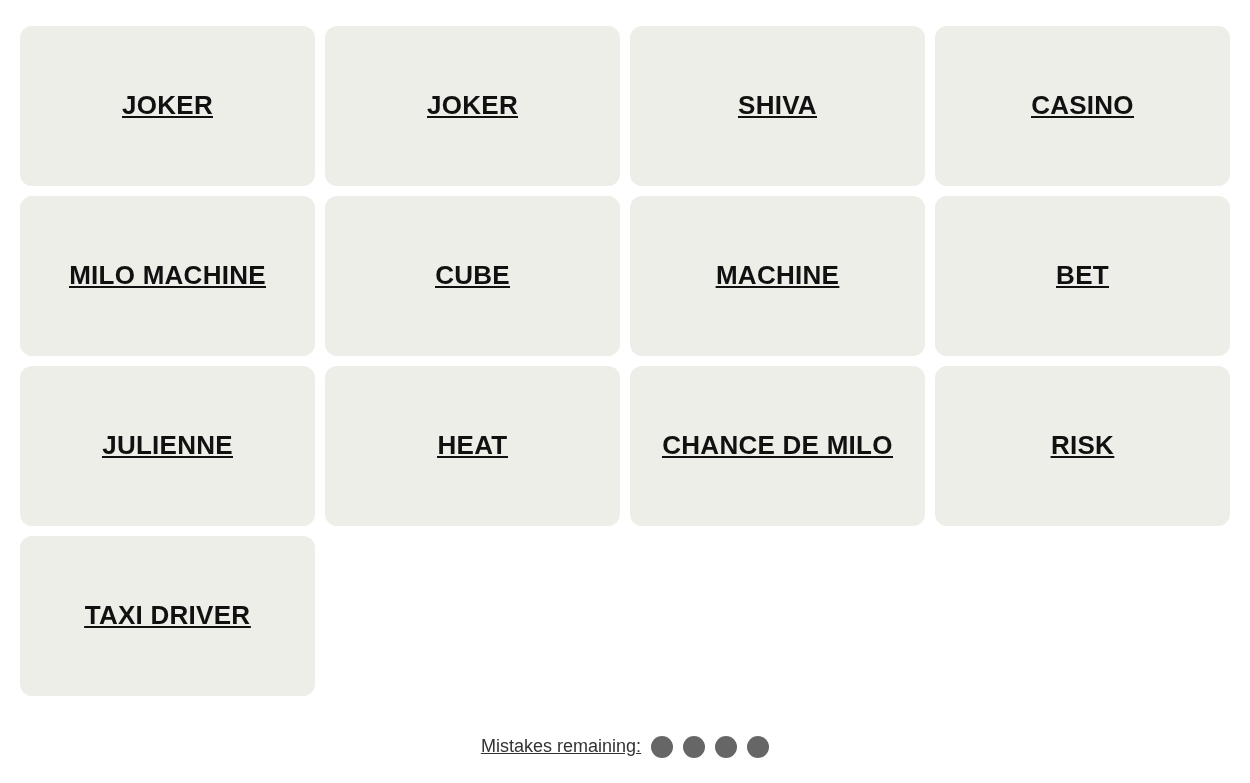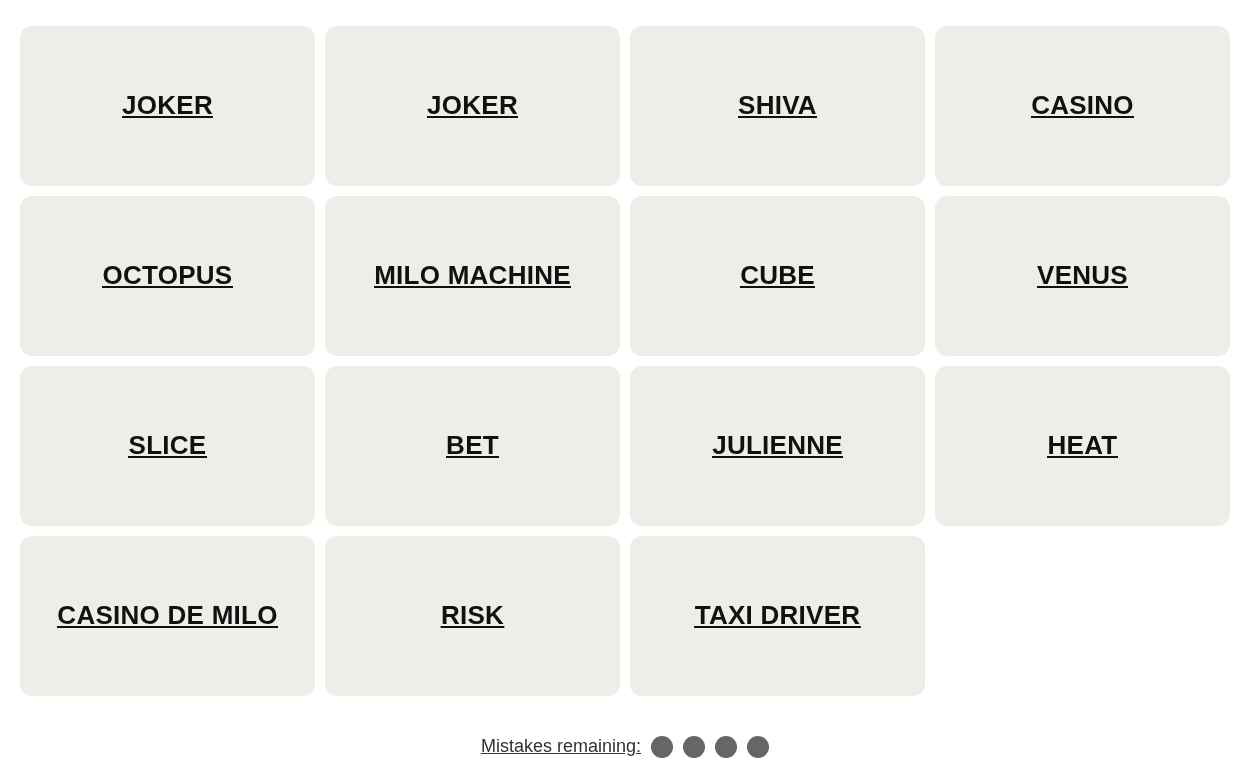--- a/index.html
+++ b/index.html
@@ -83,45 +83,39 @@
     <div class="card">
       <span class="card-label">JOKER</span>
     </div>
     <div class="card">
       <span class="card-label">SHIVA</span>
     </div>
     <div class="card">
       <span class="card-label">CASINO</span>
     </div>
     <div class="card">
-      <span class="card-label">OCTOPUS</span>
-    </div>
-    <div class="card">
       <span class="card-label">MILO MACHINE</span>
     </div>
     <div class="card">
       <span class="card-label">CUBE</span>
     </div>
     <div class="card">
-      <span class="card-label">VENUS</span>
-    </div>
-    <div class="card">
-      <span class="card-label">SLICE</span>
+      <span class="card-label">MACHINE</span>
     </div>
     <div class="card">
       <span class="card-label">BET</span>
     </div>
     <div class="card">
       <span class="card-label">JULIENNE</span>
     </div>
     <div class="card">
       <span class="card-label">HEAT</span>
     </div>
     <div class="card">
-      <span class="card-label">CASINO DE MILO</span>
+      <span class="card-label">CHANCE DE MILO</span>
     </div>
     <div class="card">
       <span class="card-label">RISK</span>
     </div>
     <div class="card">
       <span class="card-label">TAXI DRIVER</span>
     </div>
   </div>
 
 <div class="mistakes-row">

